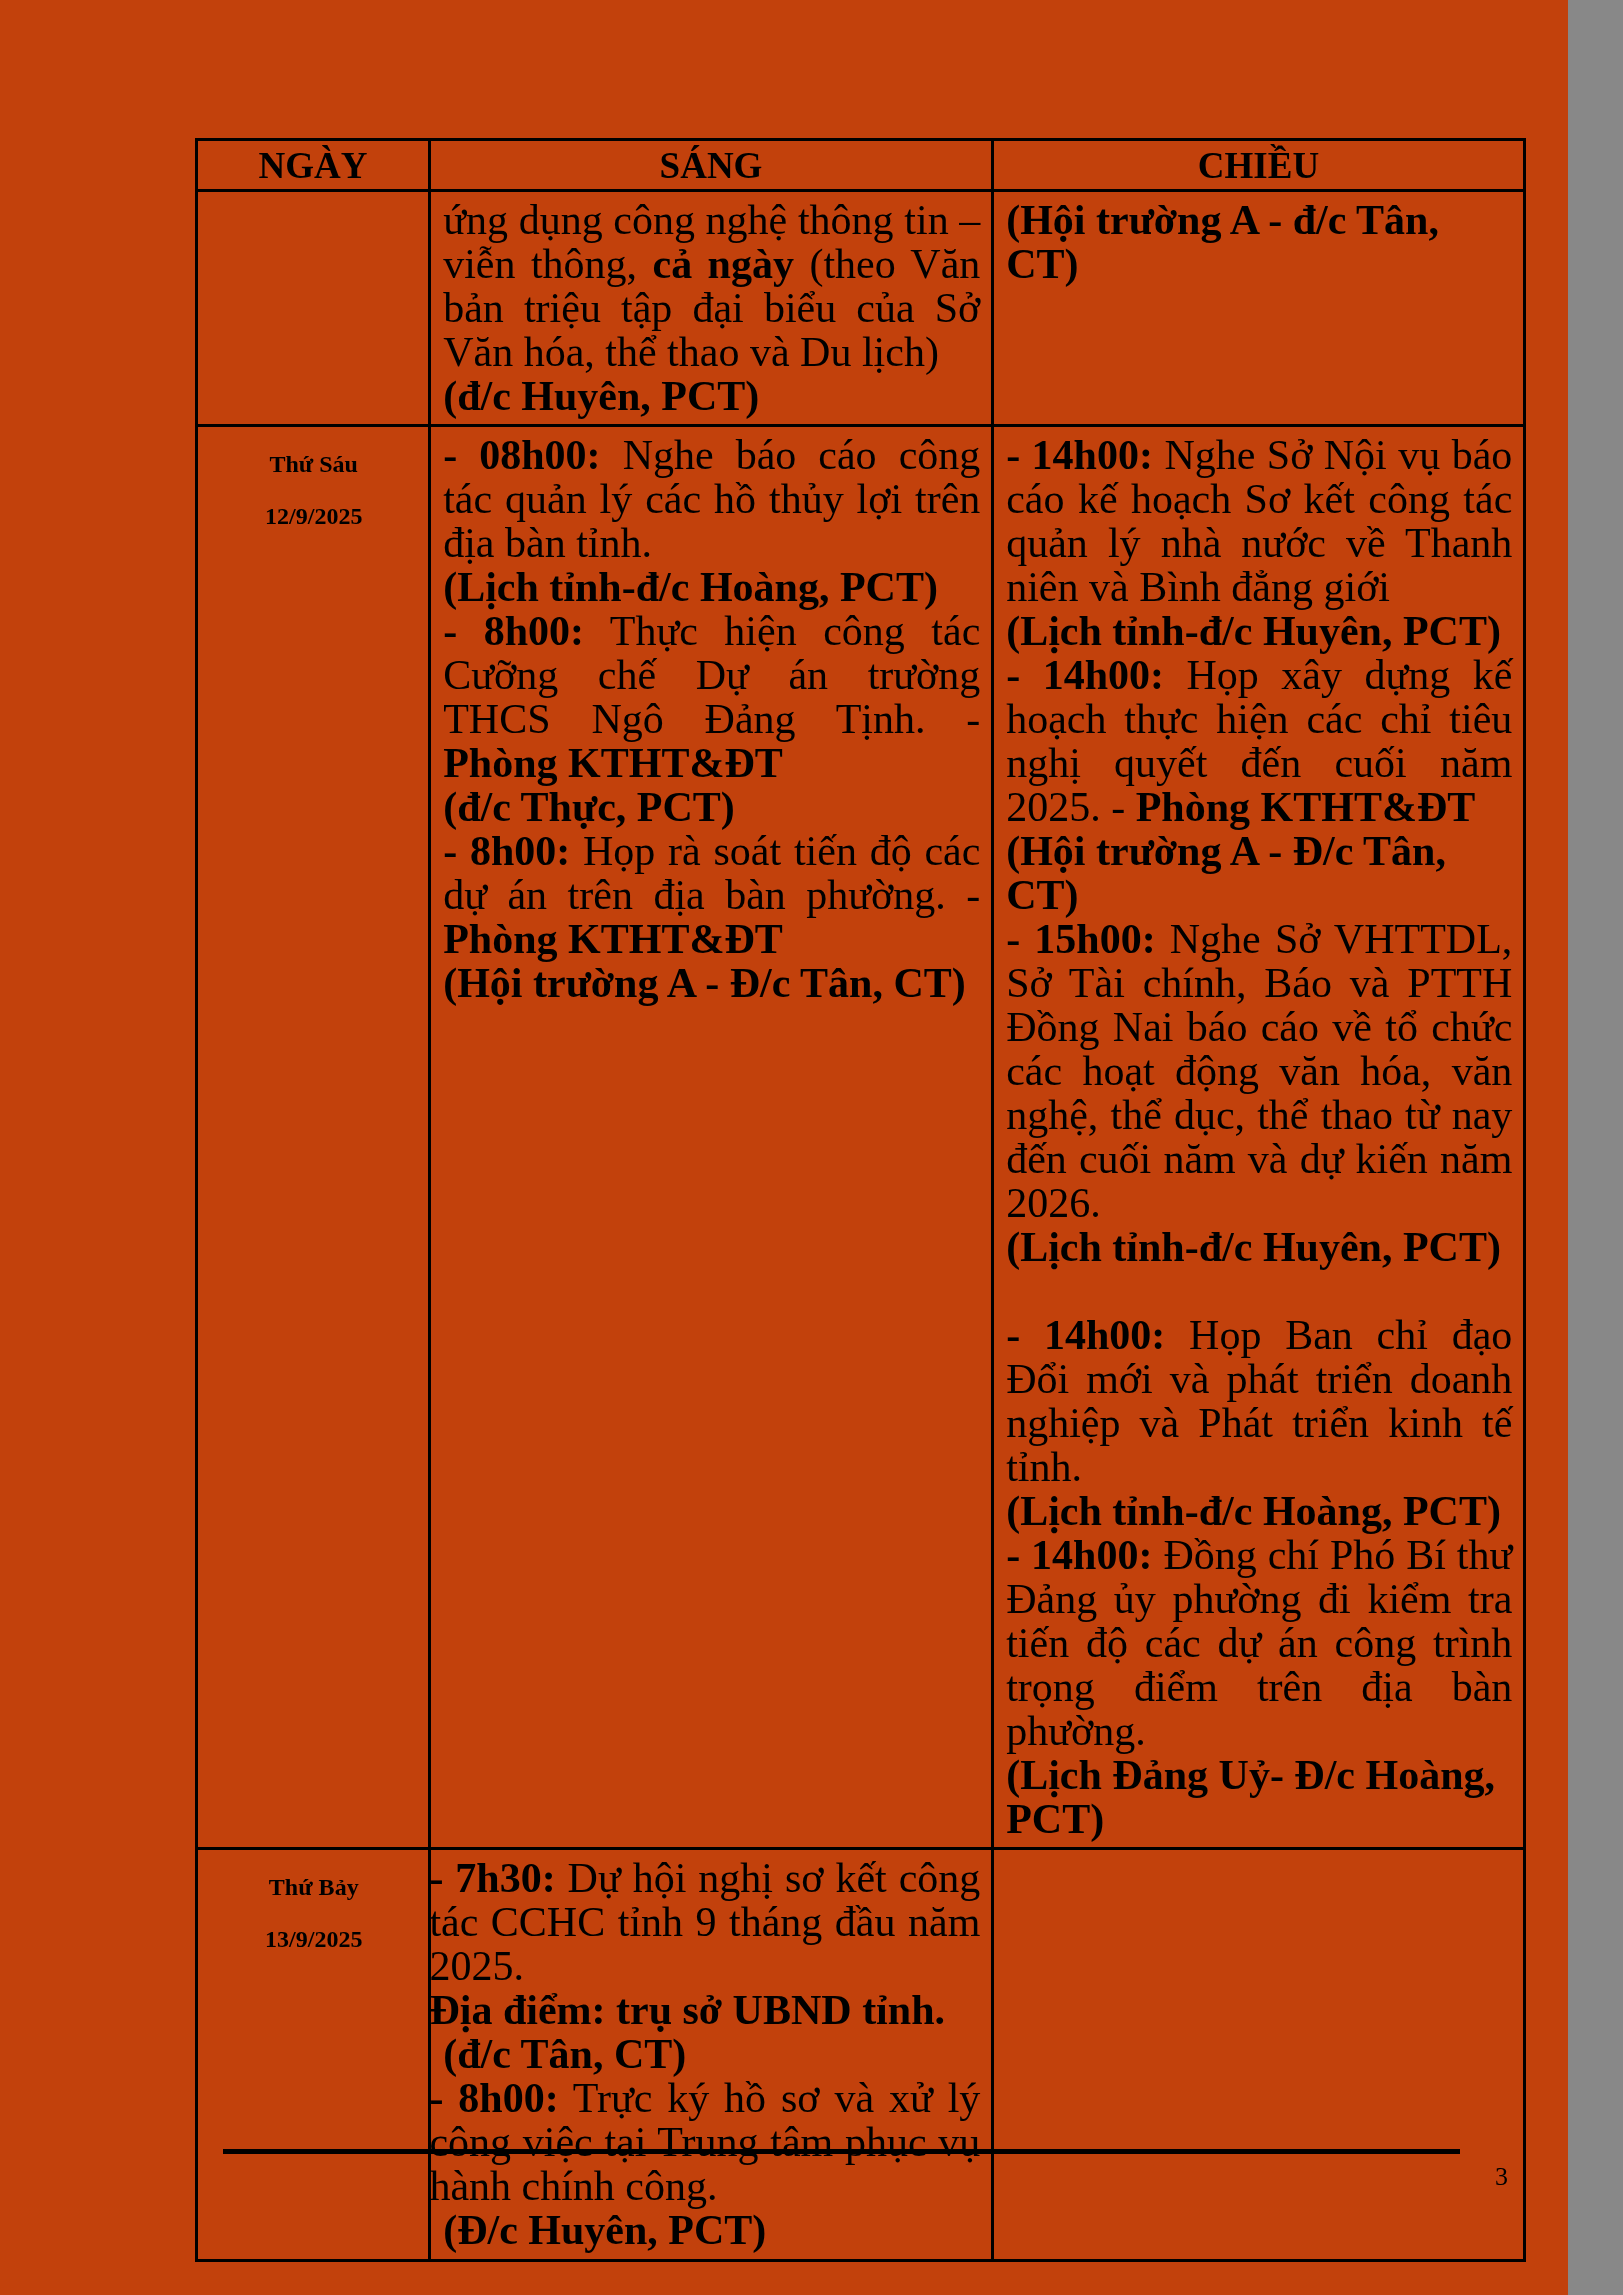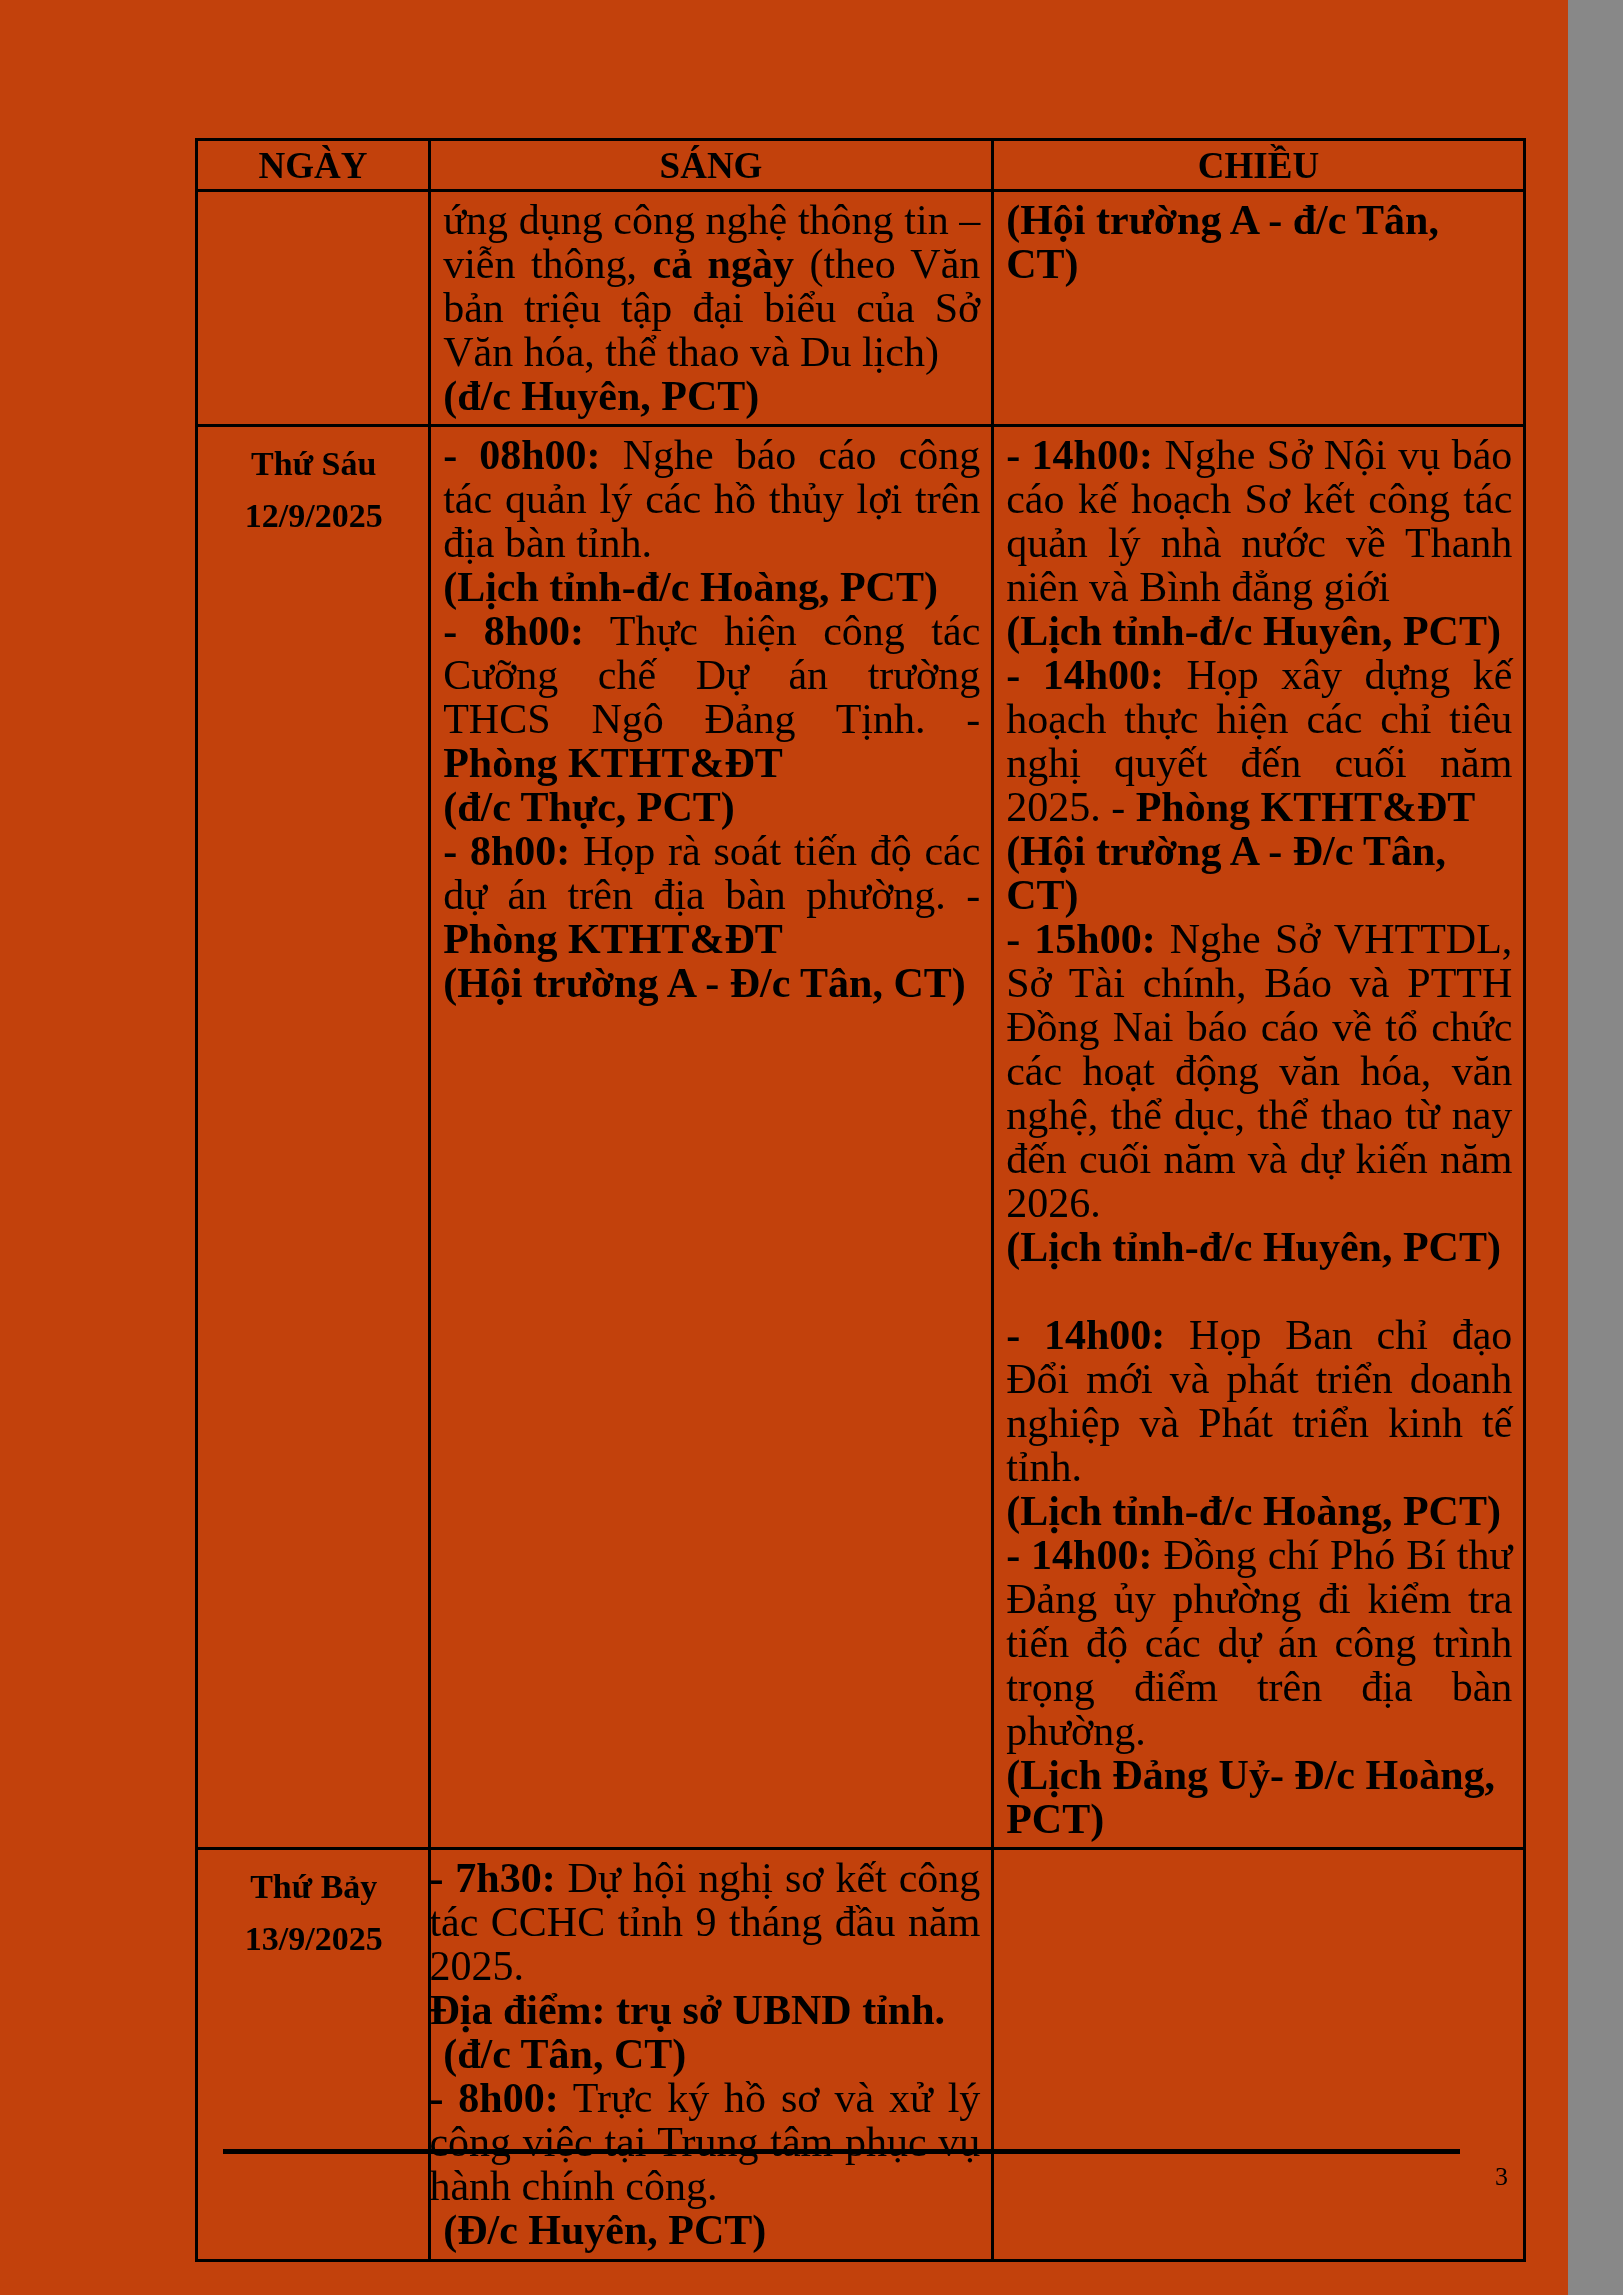--- a/index.html
+++ b/index.html
@@ -37,21 +37,21 @@
   }
   tr.r-cont  { height: 229px; }
   tr.r-fri   { height: 1247px; }
   tr.r-sat   { height: 355px; }
   td.day {
     vertical-align: middle;
     text-align: center;
   }
   td.day p {
     font-weight: 700;
-    font-size: 34px;
+    font-size: 24px;
     line-height: 44px;
     margin: 8.4px 0;
   }
   p.j, p.c {
     font-size: 42px;
     line-height: 44px;
   }
   p.j { text-align: justify; }
   p.c { font-weight: 700; }
   p.j b { font-weight: 700; }

